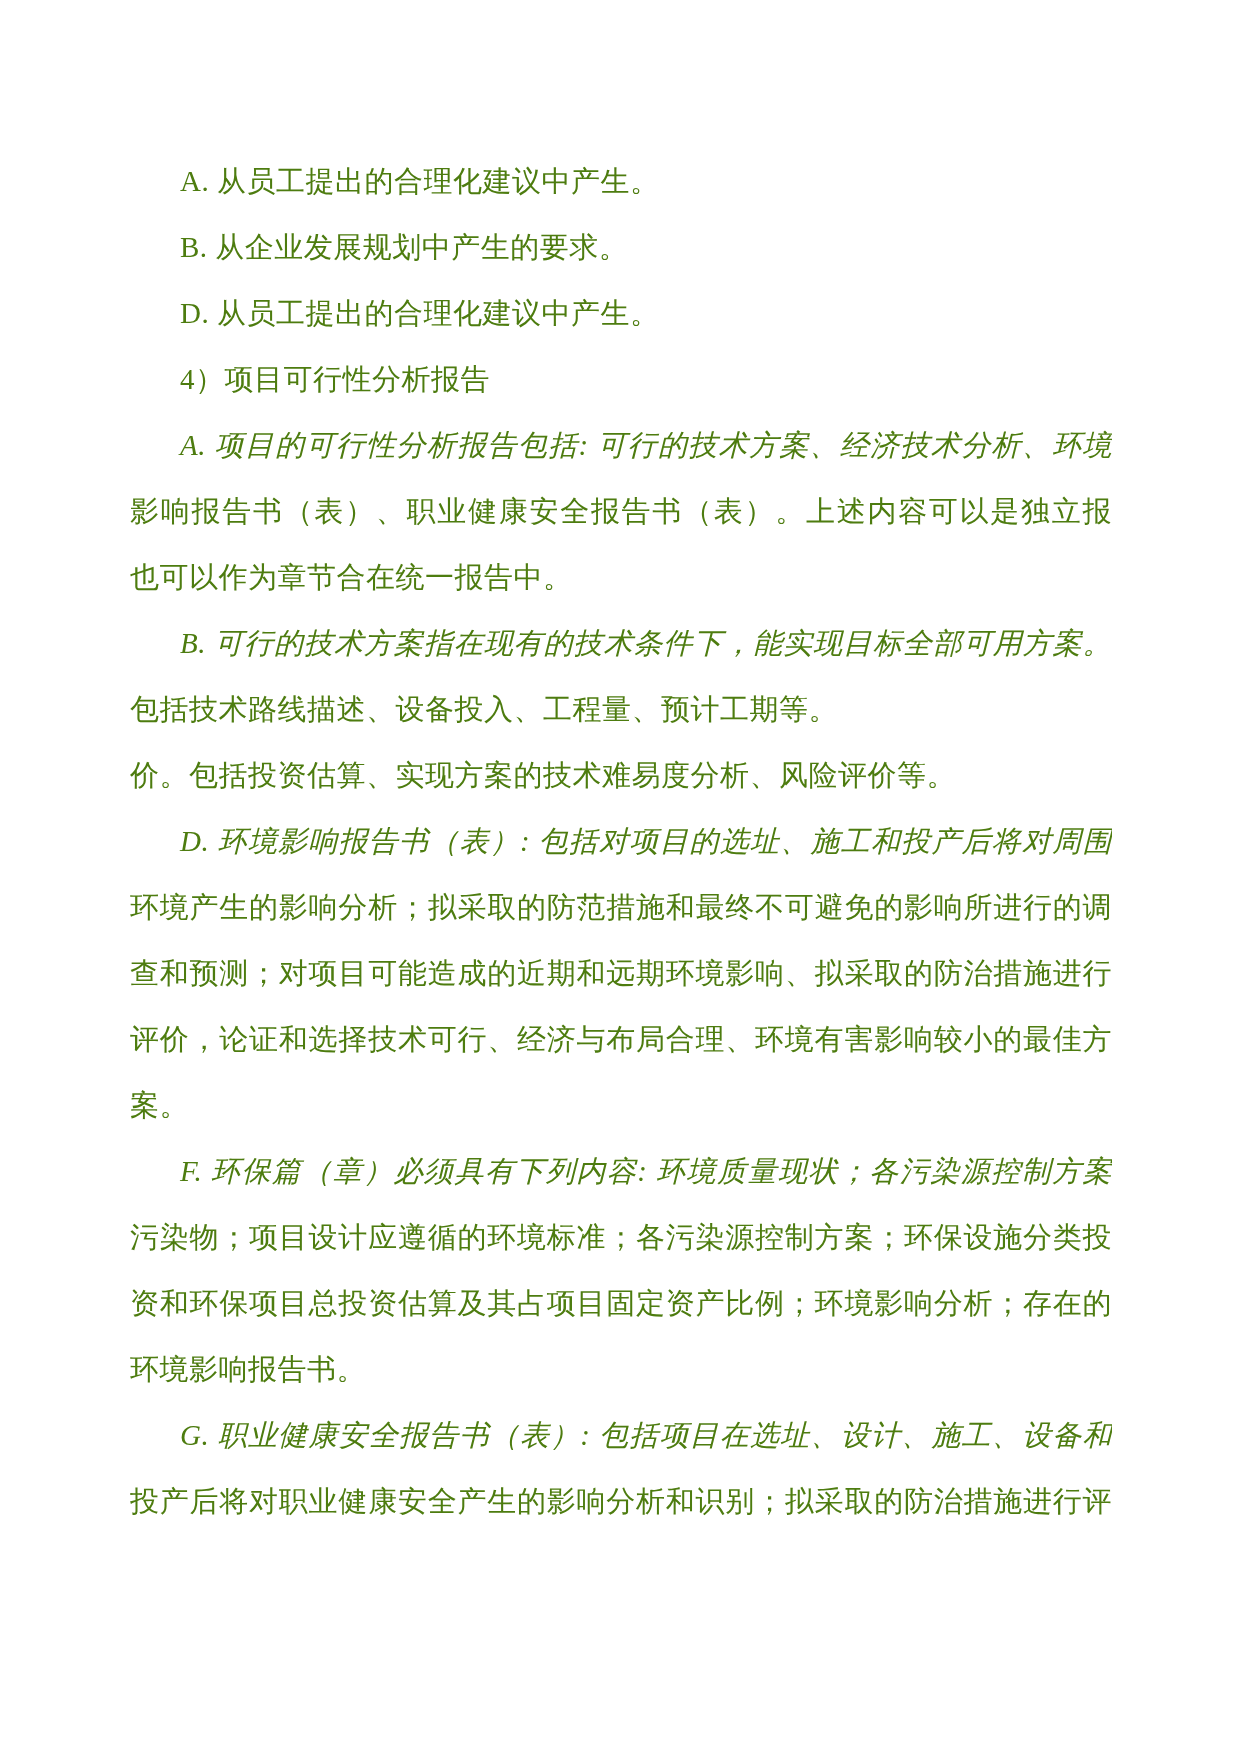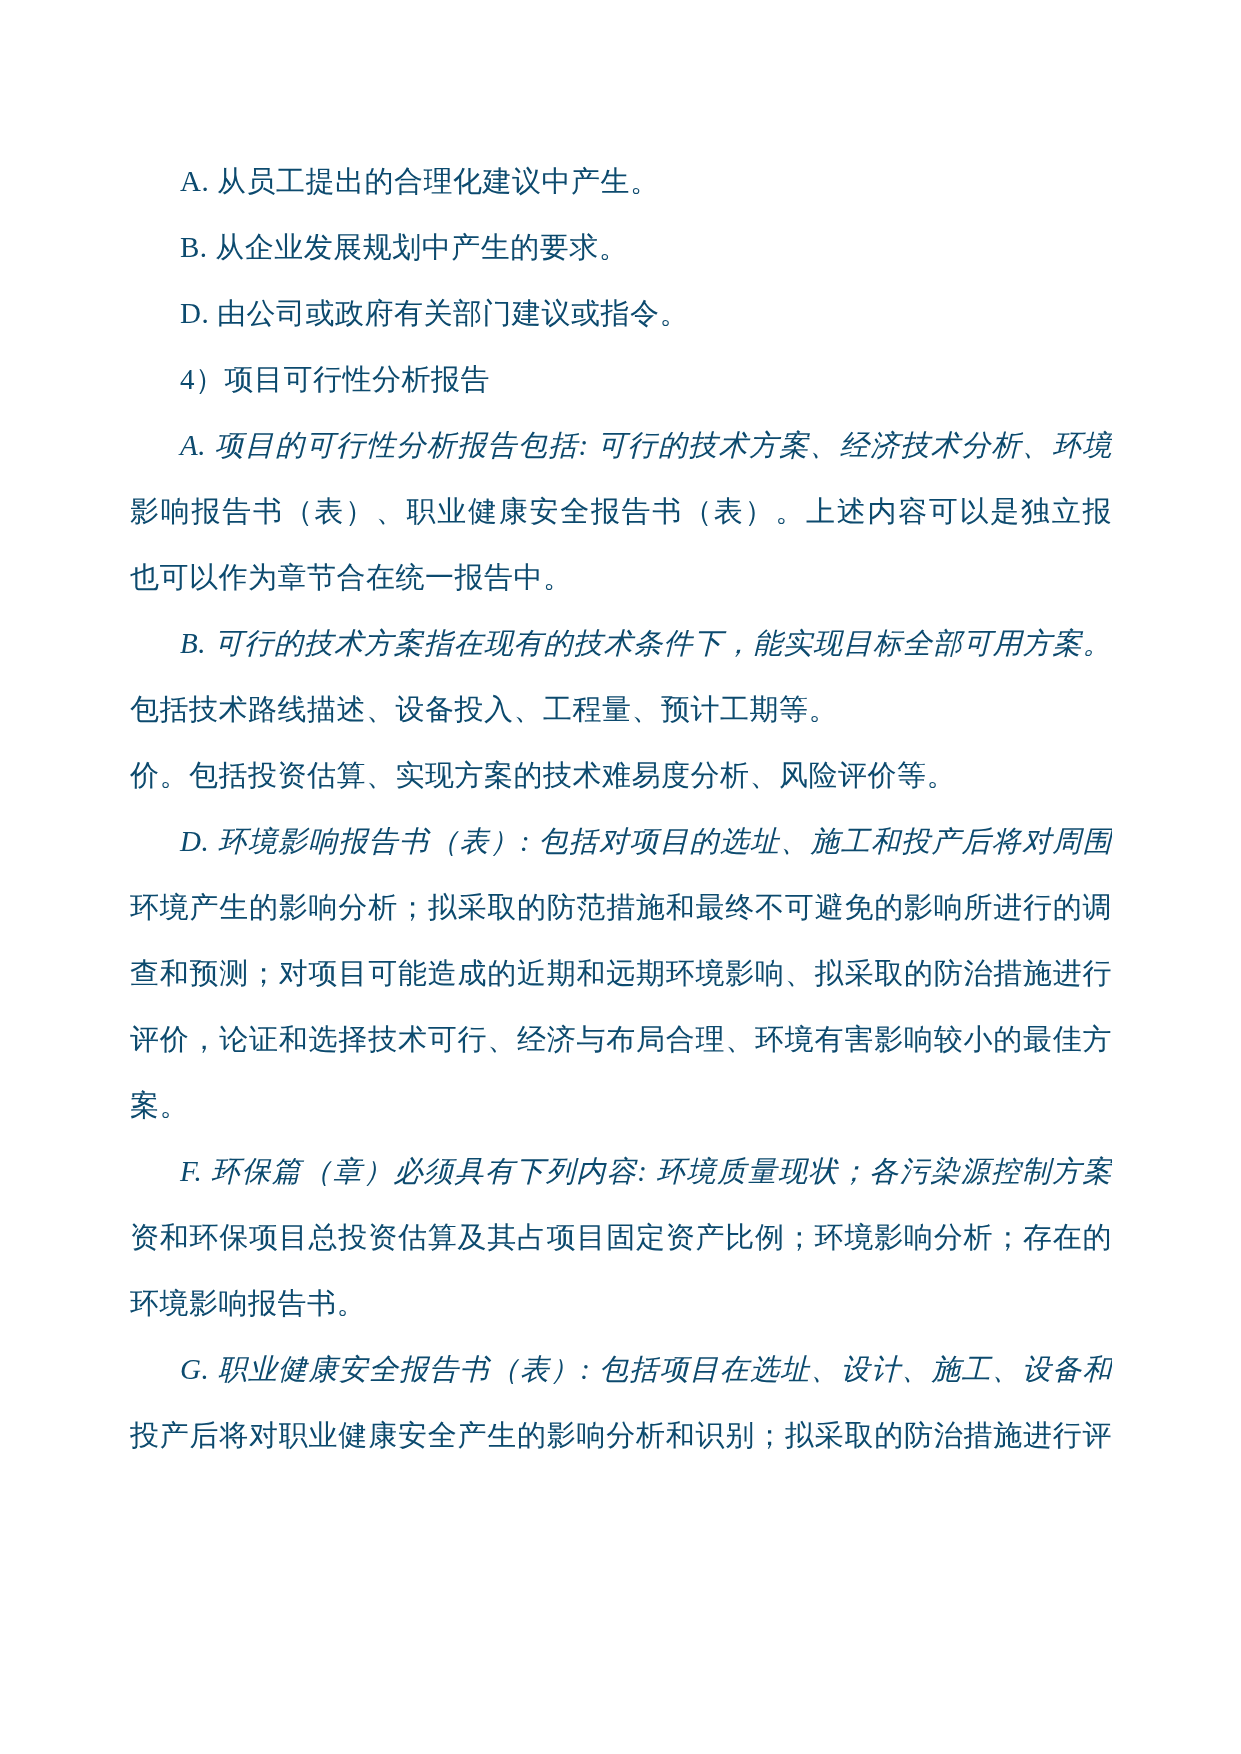--- a/index.html
+++ b/index.html
@@ -42,35 +42,36 @@
   }
   .line.flush.first {
     text-indent: 0;
     font-style: italic;
   }
 </style>
 </head>
 <body>
 
 <div class="page">
-  <div class="doc-body" style="background: rgb(255, 255, 255); color: #0c4a6e;">
+  <div class="doc-body" style="background: rgb(255, 255, 255); color: #4d7c0f;">
       <div class="line first">A. 从员工提出的合理化建议中产生。</div>
       <div class="line first">B. 从企业发展规划中产生的要求。</div>
-      <div class="line first">D. 由公司或政府有关部门建议或指令。</div>
+      <div class="line first">D. 从员工提出的合理化建议中产生。</div>
       <div class="line first">4）项目可行性分析报告</div>
       <div class="line first flush">A. 项目的可行性分析报告包括: 可行的技术方案、经济技术分析、环境</div>
       <div class="line flush">影响报告书（表）、职业健康安全报告书（表）。上述内容可以是独立报告，</div>
       <div class="line">也可以作为章节合在统一报告中。</div>
       <div class="line first flush">B. 可行的技术方案指在现有的技术条件下，能实现目标全部可用方案。</div>
       <div class="line">包括技术路线描述、设备投入、工程量、预计工期等。</div>
       <div class="line">价。包括投资估算、实现方案的技术难易度分析、风险评价等。</div>
       <div class="line first flush">D. 环境影响报告书（表）: 包括对项目的选址、施工和投产后将对周围</div>
       <div class="line flush">环境产生的影响分析；拟采取的防范措施和最终不可避免的影响所进行的调</div>
       <div class="line flush">查和预测；对项目可能造成的近期和远期环境影响、拟采取的防治措施进行</div>
       <div class="line flush">评价，论证和选择技术可行、经济与布局合理、环境有害影响较小的最佳方</div>
       <div class="line">案。</div>
       <div class="line first flush">F. 环保篇（章）必须具有下列内容: 环境质量现状；各污染源控制方案</div>
+      <div class="line flush">污染物；项目设计应遵循的环境标准；各污染源控制方案；环保设施分类投</div>
       <div class="line flush">资和环保项目总投资估算及其占项目固定资产比例；环境影响分析；存在的</div>
       <div class="line">环境影响报告书。</div>
       <div class="line first flush">G. 职业健康安全报告书（表）: 包括项目在选址、设计、施工、设备和</div>
       <div class="line flush">投产后将对职业健康安全产生的影响分析和识别；拟采取的防治措施进行评</div>
     </div>
 </div>
 
 </body></html>

